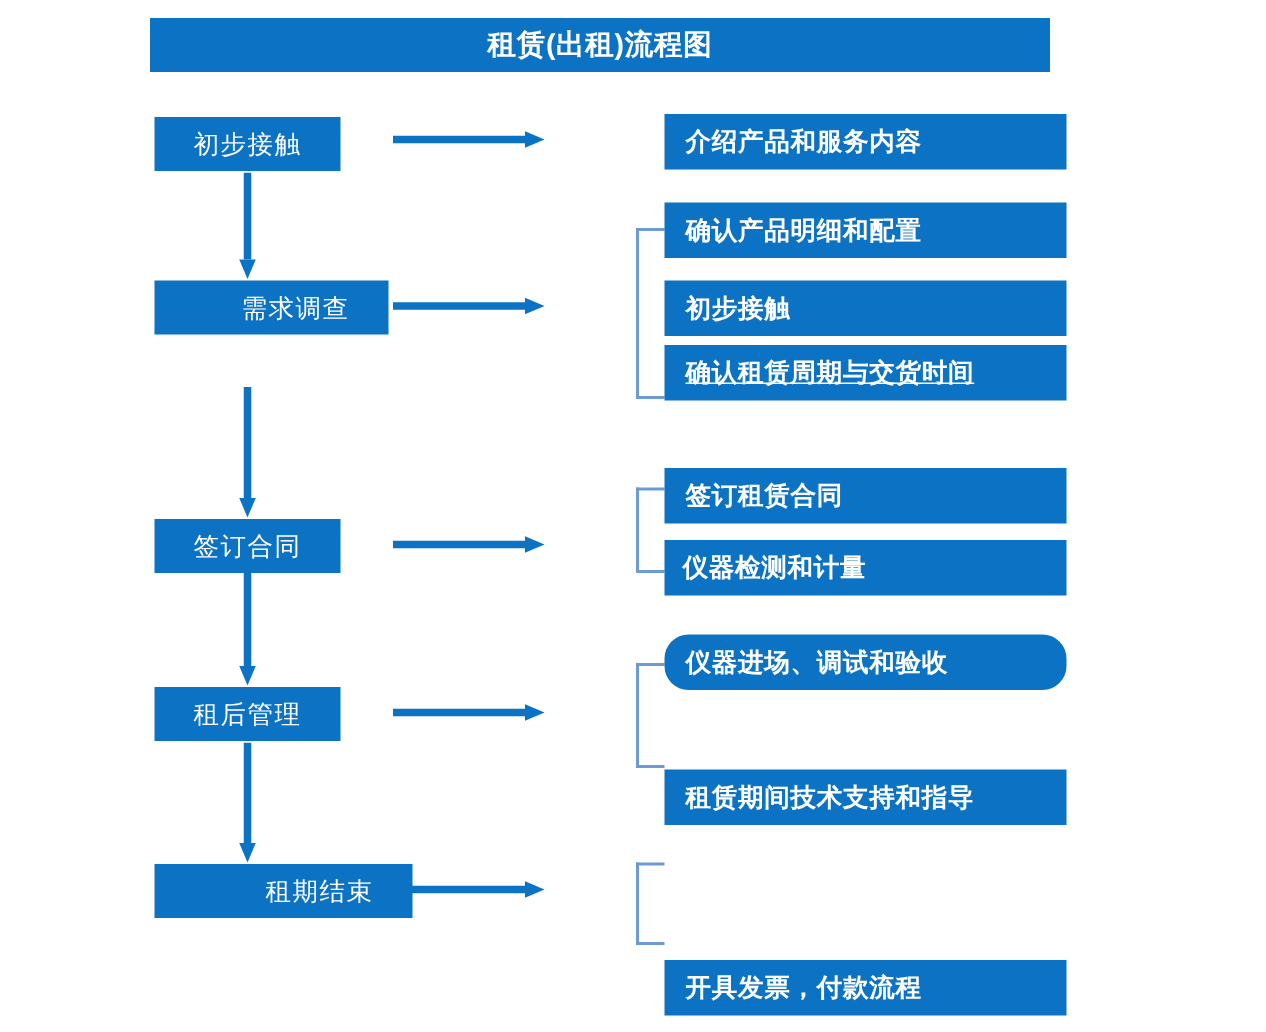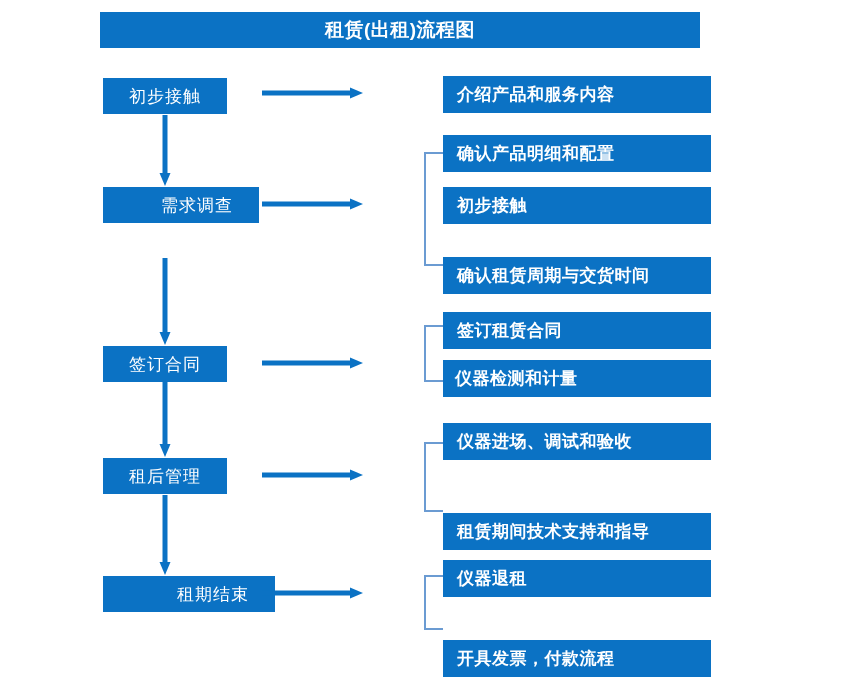--- a/index.html
+++ b/index.html
@@ -108,21 +108,21 @@
 
   <svg class="h-arrow" style="top:197px;" viewBox="0 0 102 14">
     <line x1="0" y1="7" x2="88" y2="7" stroke="#0B72C4" stroke-width="5"></line>
     <polygon points="88,1.5 101,7 88,12.5" fill="#0B72C4"></polygon>
   </svg>
 
   <div class="bracket" style="top:152px; height:114px;"></div>
 
   <div class="detail-box" style="top:135px;">确认产品明细和配置</div>
   <div class="detail-box" style="top:187px;">初步接触</div>
-  <div class="detail-box" style="top:257px;">确认租赁周期与交货时间</div>
+  <div class="detail-box" style="top:230px;text-decoration:underline;">确认租赁周期与交货时间</div>
 
   <svg class="v-arrow" style="top:258px; height:88px;" viewBox="0 0 16 88">
     <line x1="8" y1="0" x2="8" y2="74" stroke="#0B72C4" stroke-width="5"></line>
     <polygon points="2.5,74 13.5,74 8,87" fill="#0B72C4"></polygon>
   </svg>
 
   <div class="stage-box" style="top:346px;">签订合同</div>
 
   <svg class="h-arrow" style="top:356px;" viewBox="0 0 102 14">
     <line x1="0" y1="7" x2="88" y2="7" stroke="#0B72C4" stroke-width="5"></line>
@@ -141,33 +141,32 @@
 
   <div class="stage-box" style="top:458px;">租后管理</div>
 
   <svg class="h-arrow" style="top:468px;" viewBox="0 0 102 14">
     <line x1="0" y1="7" x2="88" y2="7" stroke="#0B72C4" stroke-width="5"></line>
     <polygon points="88,1.5 101,7 88,12.5" fill="#0B72C4"></polygon>
   </svg>
 
   <div class="bracket" style="top:442px; height:70px;"></div>
 
-  <div class="detail-box" style="top:423px;">仪器进场、调试和验收</div>
+  <div class="detail-box" style="top:423px;border-radius:16px;">仪器进场、调试和验收</div>
   <div class="detail-box" style="top:513px;">租赁期间技术支持和指导</div>
 
   <svg class="v-arrow" style="top:495px; height:81px;" viewBox="0 0 16 81">
     <line x1="8" y1="0" x2="8" y2="67" stroke="#0B72C4" stroke-width="5"></line>
     <polygon points="2.5,67 13.5,67 8,80" fill="#0B72C4"></polygon>
   </svg>
 
   <div class="stage-box" style="top:576px;padding-left:48px;">租期结束</div>
 
   <svg class="h-arrow" style="top:586px;" viewBox="0 0 102 14">
     <line x1="0" y1="7" x2="88" y2="7" stroke="#0B72C4" stroke-width="5"></line>
     <polygon points="88,1.5 101,7 88,12.5" fill="#0B72C4"></polygon>
   </svg>
 
   <div class="bracket" style="top:575px; height:55px;"></div>
 
-  <div class="detail-box" style="top:560px;">仪器退租</div>
   <div class="detail-box" style="top:640px;">开具发票，付款流程</div>
 
 </div>
 
 </body></html>

